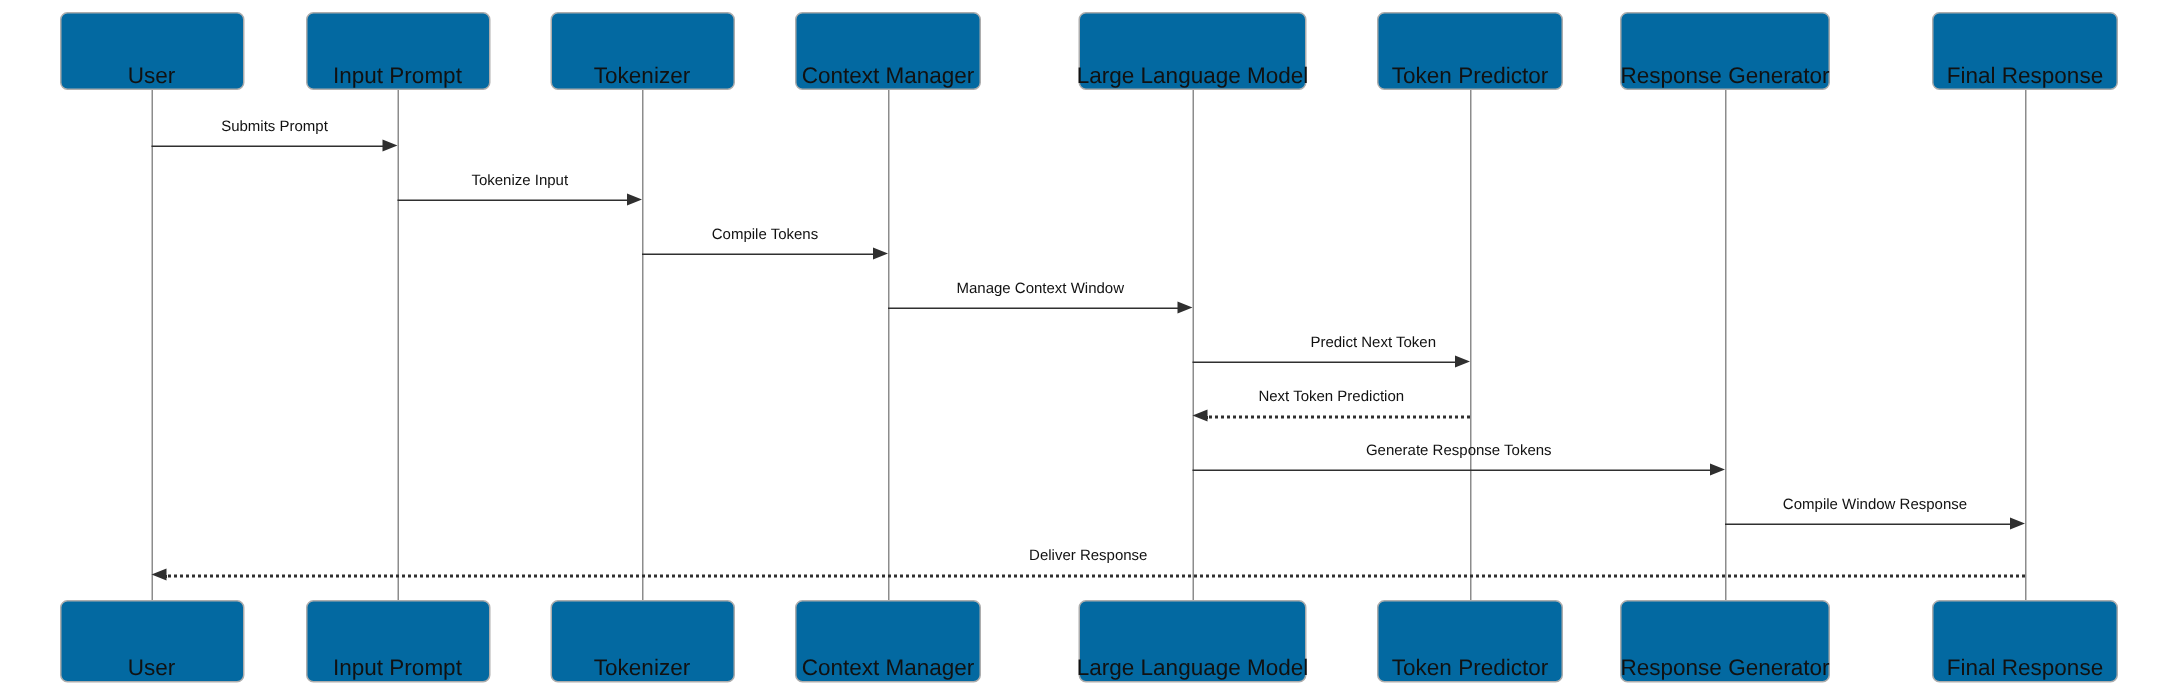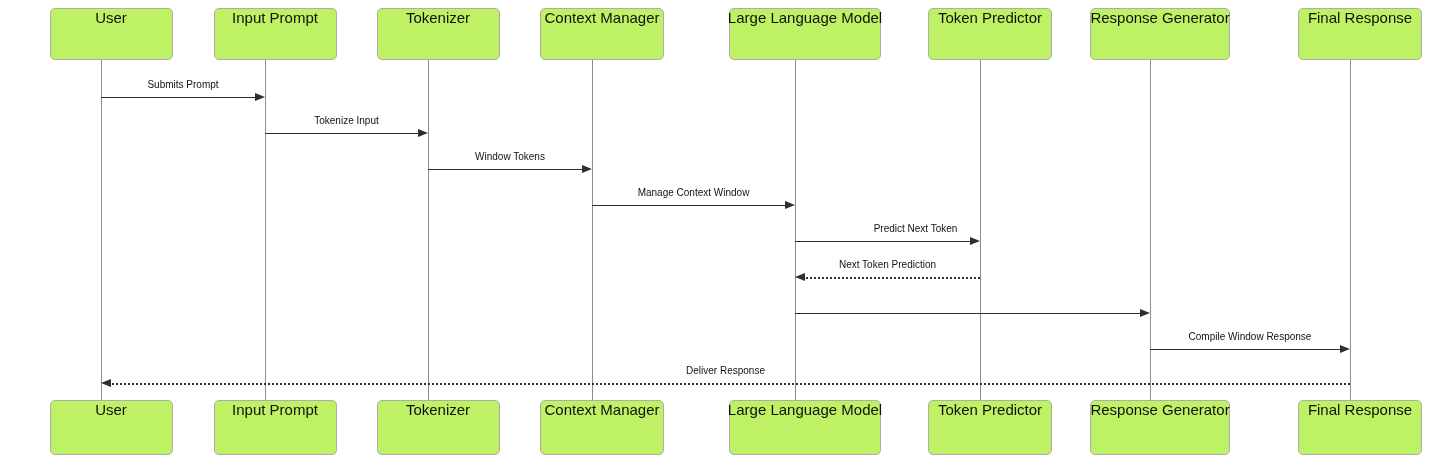--- a/index.html
+++ b/index.html
@@ -7,27 +7,26 @@
     position: relative;
     width: 1456px;
     height: 464px;
     background: var(--bg, #ffffff);
     font-family: "Liberation Sans", sans-serif;
     overflow: hidden;
   }
   .actor-box {
     position: absolute;
     box-sizing: border-box;
-    background: #bef264;
+    background: #0369a1;
     border: 1px solid var(--box-border, #adadad);
     border-radius: 5px;
     display: flex;
-    align-items: flex-start;
+    align-items: flex-end;
     justify-content: center;
-    margin-left: 10px;
   }
   .actor-box span {
     font-size: 15px;
     color: var(--text, #111111);
     white-space: nowrap;
   }
   .lifeline {
     position: absolute;
     width: 1px;
     background: var(--lifeline, #8c8c8c);
@@ -119,31 +118,32 @@
       <span>Final Response</span>
     </div>
     <div class="msg-line" style="top: 97px; left: 101px; width: 156px;"></div>
     <div class="arrow-head right" style="top: 93px; left: 255px;"></div>
     <div class="msg-label" style="left: 183px; top: 77px;">Submits Prompt</div>
     <div class="msg-line" style="top: 133px; left: 265px; width: 155px;"></div>
     <div class="arrow-head right" style="top: 129px; left: 418px;"></div>
     <div class="msg-label" style="left: 346.5px; top: 113px;">Tokenize Input</div>
     <div class="msg-line" style="top: 169px; left: 428px; width: 156px;"></div>
     <div class="arrow-head right" style="top: 165px; left: 582px;"></div>
-    <div class="msg-label" style="left: 510px; top: 149px;">Window Tokens</div>
+    <div class="msg-label" style="left: 510px; top: 149px;">Compile Tokens</div>
     <div class="msg-line" style="top: 205px; left: 592px; width: 195px;"></div>
     <div class="arrow-head right" style="top: 201px; left: 785px;"></div>
     <div class="msg-label" style="left: 693.5px; top: 185px;">Manage Context Window</div>
     <div class="msg-line" style="top: 241px; left: 795px; width: 177px;"></div>
     <div class="arrow-head right" style="top: 237px; left: 970px;"></div>
     <div class="msg-label" style="left: 887.5px; top: 221px; margin-left: 28px;">Predict Next Token</div>
     <div class="msg-line dashed" style="top: 277px; left: 803px; width: 177px;"></div>
     <div class="arrow-head left" style="top: 273px; left: 795px;"></div>
     <div class="msg-label" style="left: 887.5px; top: 257px;">Next Token Prediction</div>
     <div class="msg-line" style="top: 313px; left: 795px; width: 347px;"></div>
     <div class="arrow-head right" style="top: 309px; left: 1140px;"></div>
+    <div class="msg-label" style="left: 972.5px; top: 293px;">Generate Response Tokens</div>
     <div class="msg-line" style="top: 349px; left: 1150px; width: 192px;"></div>
     <div class="arrow-head right" style="top: 345px; left: 1340px;"></div>
     <div class="msg-label" style="left: 1250px; top: 329px;">Compile Window Response</div>
     <div class="msg-line dashed" style="top: 383px; left: 109px; width: 1241px;"></div>
     <div class="arrow-head left" style="top: 379px; left: 101px;"></div>
     <div class="msg-label" style="left: 725.5px; top: 363px;">Deliver Response</div>
   </div>
 
 </body></html>

